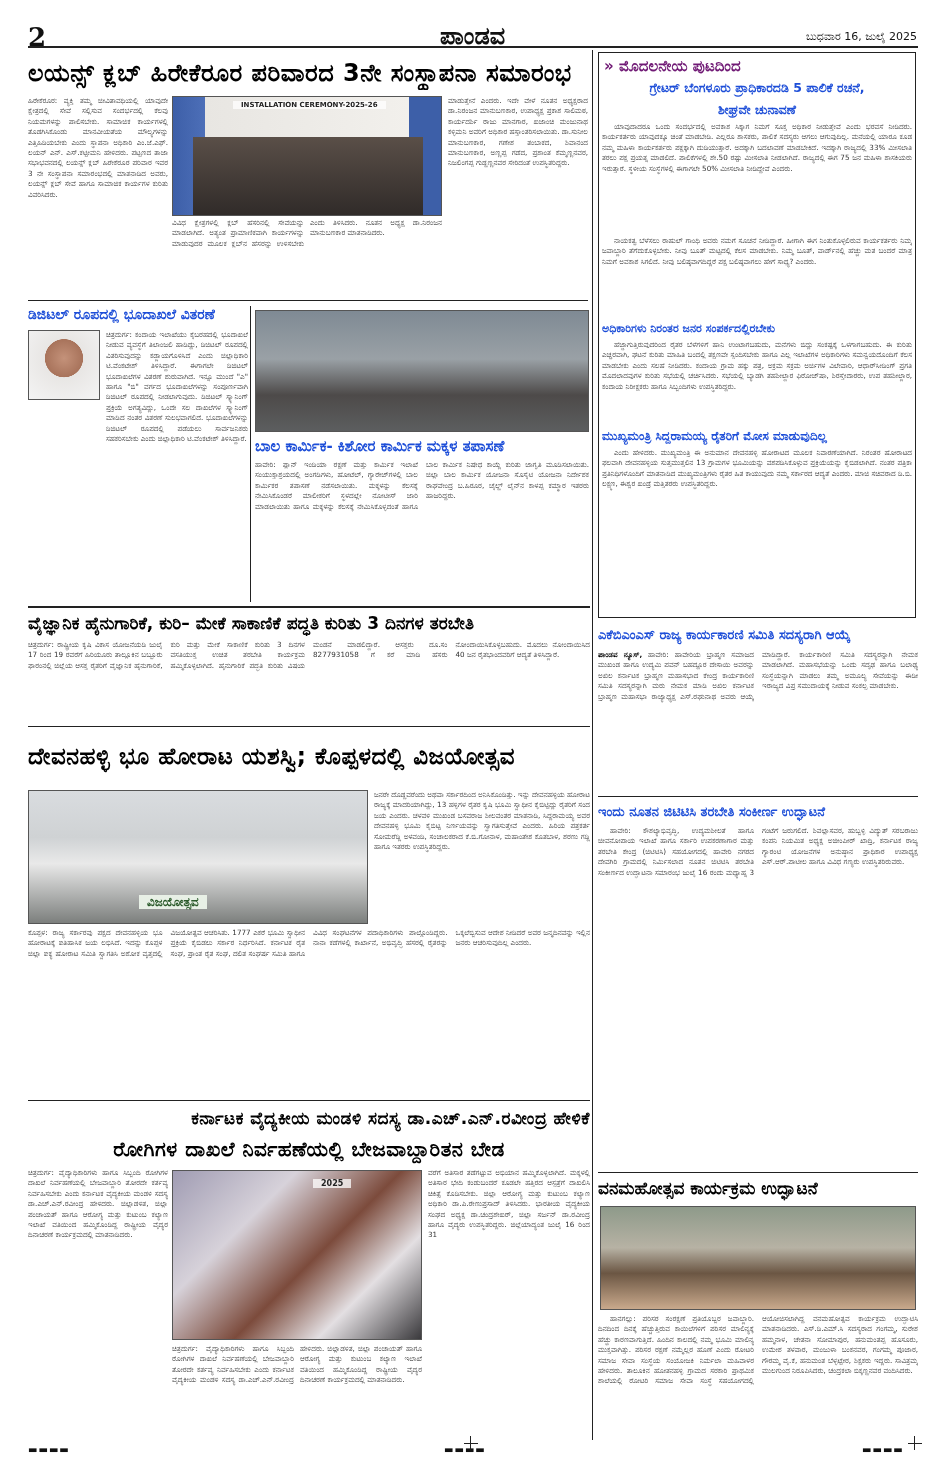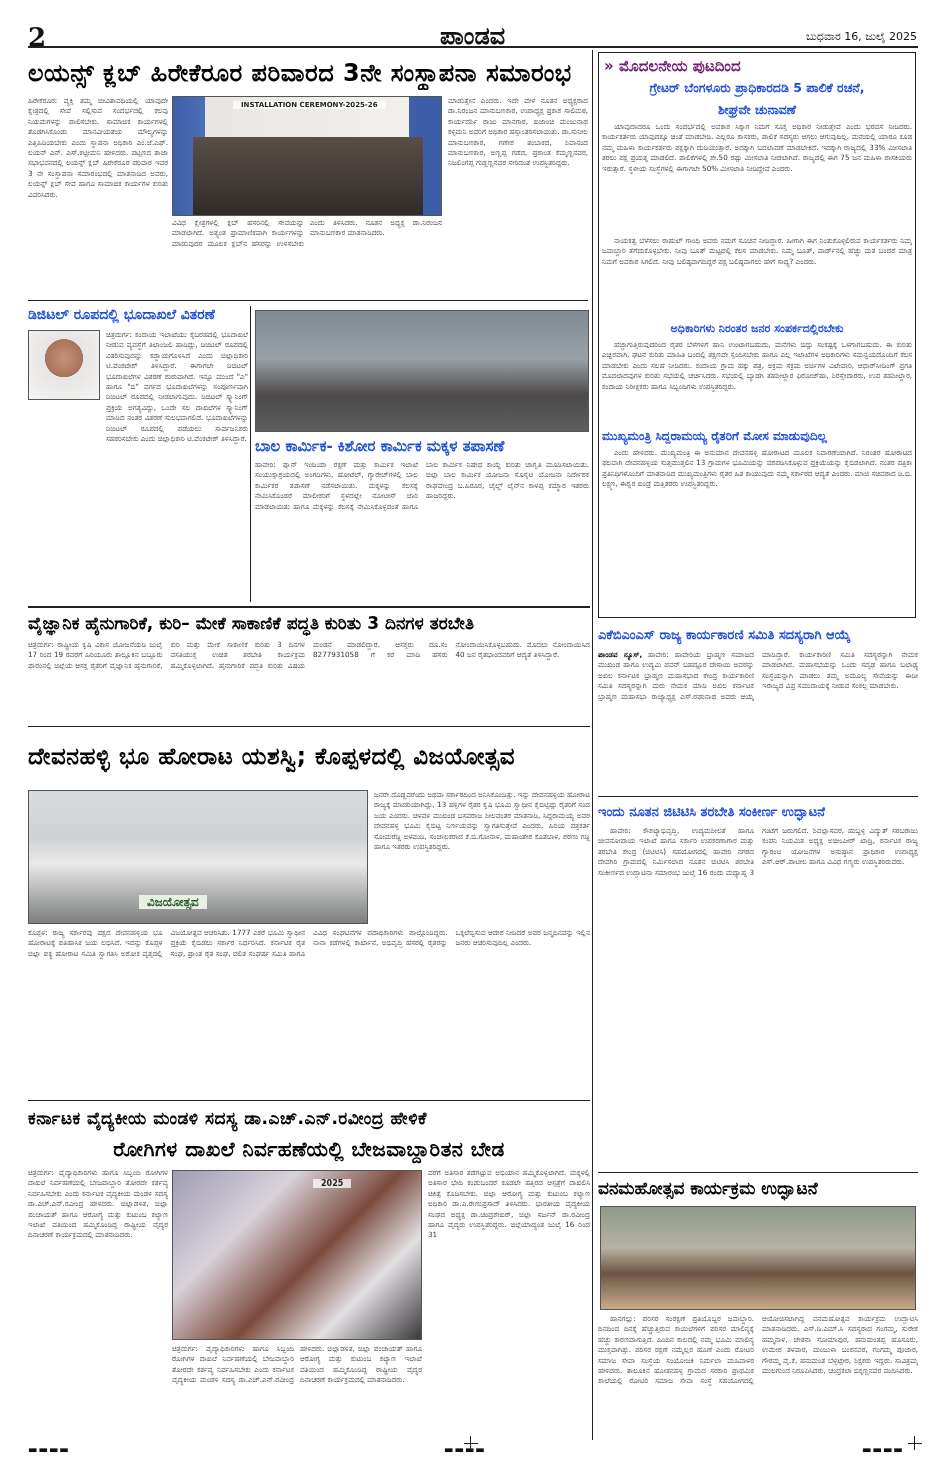--- a/index.html
+++ b/index.html
@@ -51,40 +51,40 @@
 <div class="abs rule" style="left:28px;top:726px;width:562px;height:1px"></div>
 
 <div class="abs headline" style="left:28px;top:730px;width:562px;font-size:23px;line-height:52px">ದೇವನಹಳ್ಳಿ ಭೂ ಹೋರಾಟ ಯಶಸ್ವಿ; ಕೊಪ್ಪಳದಲ್ಲಿ ವಿಜಯೋತ್ಸವ</div>
 <div class="abs photo" style="left:28px;top:790px;width:340px;height:134px;background:linear-gradient(180deg,#d9dcdf 0%,#cfd2d4 35%,#e9e9e9 55%,#7c7f7d 100%)">
   <span class="photo-label" style="left:110px;top:104px;font-size:12px;background:#e8f0e6;color:#2a5a2a">ವಿಜಯೋತ್ಸವ</span>
 </div>
 <div class="abs body-text" style="left:374px;top:790px;width:216px;height:134px;column-count:1">ಜನರೇ ದೊಡ್ಡವರೆಂದು ಅಥವಾ ಸರ್ಕಾರದಿಂದ ಅನಿಸಿಕೊಂಡಿತ್ತು. ಇನ್ನು ದೇವನಹಳ್ಳಿಯ ಹೋರಾಟ ರಾಜ್ಯಕ್ಕೆ ಮಾದರಿಯಾಗಿದ್ದು, 13 ಹಳ್ಳಿಗಳ ರೈತರ ಕೃಷಿ ಭೂಮಿ ಸ್ವಾಧೀನ ಕೈಬಿಟ್ಟಿದ್ದು ರೈತರಿಗೆ ಸಂದ ಜಯ ಎಂದರು. ಚಳವಳಿ ಮುಖಂಡ ಬಸವರಾಜ ಶೀಲವಂತರ ಮಾತನಾಡಿ, ಸಿದ್ದರಾಮಯ್ಯ ಅವರ ದೇವನಹಳ್ಳಿ ಭೂಮಿ ಕೈಬಿಟ್ಟ ನಿರ್ಣಯವನ್ನು ಸ್ವಾಗತಿಸುತ್ತೇವೆ ಎಂದರು. ಹಿರಿಯ ಪತ್ರಕರ್ತ ಸೋಮರೆಡ್ಡಿ ಅಳವಂಡಿ, ಸಂಚಾಲಕರಾದ ಕೆ.ಬಿ.ಗೋನಾಳ, ಮಹಾಂತೇಶ ಕೊತಬಾಳ, ಶರಣು ಗಡ್ಡಿ ಹಾಗೂ ಇತರರು ಉಪಸ್ಥಿತರಿದ್ದರು.</div>
 <div class="abs body-text" style="left:28px;top:928px;width:562px;height:152px;column-count:4;column-gap:8px">ಕೊಪ್ಪಳ: ರಾಜ್ಯ ಸರ್ಕಾರವು ಪಕ್ಷದ ದೇವನಹಳ್ಳಿಯ ಭೂ ಹೋರಾಟಕ್ಕೆ ಐತಿಹಾಸಿಕ ಜಯ ಲಭಿಸಿದೆ. ಇದನ್ನು ಕೊಪ್ಪಳ ಜಿಲ್ಲಾ ಐಕ್ಯ ಹೋರಾಟ ಸಮಿತಿ ಸ್ವಾಗತಿಸಿ ಅಶೋಕ ವೃತ್ತದಲ್ಲಿ ವಿಜಯೋತ್ಸವ ಆಚರಿಸಿತು. 1777 ಎಕರೆ ಭೂಮಿ ಸ್ವಾಧೀನ ಪ್ರಕ್ರಿಯೆ ಕೈಬಿಡಲು ಸರ್ಕಾರ ನಿರ್ಧರಿಸಿದೆ. ಕರ್ನಾಟಕ ರೈತ ಸಂಘ, ಪ್ರಾಂತ ರೈತ ಸಂಘ, ದಲಿತ ಸಂಘರ್ಷ ಸಮಿತಿ ಹಾಗೂ ವಿವಿಧ ಸಂಘಟನೆಗಳ ಪದಾಧಿಕಾರಿಗಳು ಪಾಲ್ಗೊಂಡಿದ್ದರು. ನಾನಾ ಕಡೆಗಳಲ್ಲಿ ಕಾರ್ಖಾನೆ, ಅಭಿವೃದ್ಧಿ ಹೆಸರಲ್ಲಿ ರೈತರನ್ನು ಒಕ್ಕಲೆಬ್ಬಿಸುವ ಆದೇಶ ನೀಡಿದರೆ ಅವರ ಜನ್ಮದಿನವನ್ನು ಇಲ್ಲಿನ ಜನರು ಆಚರಿಸುವುದಿಲ್ಲ ಎಂದರು.</div>
 <div class="abs rule" style="left:28px;top:1100px;width:562px;height:1px"></div>
 
-<div class="abs headline" style="left:28px;top:1104px;width:562px;font-size:17px;line-height:28px;text-align:left">ಕರ್ನಾಟಕ ವೈದ್ಯಕೀಯ ಮಂಡಳಿ ಸದಸ್ಯ ಡಾ.ಎಚ್.ಎನ್.ರವೀಂದ್ರ ಹೇಳಿಕೆ</div>
+<div class="abs headline" style="left:28px;top:1104px;width:562px;font-size:17px;line-height:28px;text-align:right">ಕರ್ನಾಟಕ ವೈದ್ಯಕೀಯ ಮಂಡಳಿ ಸದಸ್ಯ ಡಾ.ಎಚ್.ಎನ್.ರವೀಂದ್ರ ಹೇಳಿಕೆ</div>
 <div class="abs headline" style="left:28px;top:1134px;width:562px;font-size:20px;line-height:30px;text-align:center">ರೋಗಿಗಳ ದಾಖಲೆ ನಿರ್ವಹಣೆಯಲ್ಲಿ ಬೇಜವಾಬ್ದಾರಿತನ ಬೇಡ</div>
 <div class="abs body-text" style="left:28px;top:1168px;width:140px;height:250px">ಚಿತ್ರದುರ್ಗ: ವೈದ್ಯಾಧಿಕಾರಿಗಳು ಹಾಗೂ ಸಿಬ್ಬಂದಿ ರೋಗಿಗಳ ದಾಖಲೆ ನಿರ್ವಹಣೆಯಲ್ಲಿ ಬೇಜವಾಬ್ದಾರಿ ತೋರದೇ ಕರ್ತವ್ಯ ನಿರ್ವಹಿಸಬೇಕು ಎಂದು ಕರ್ನಾಟಕ ವೈದ್ಯಕೀಯ ಮಂಡಳಿ ಸದಸ್ಯ ಡಾ.ಎಚ್.ಎನ್.ರವೀಂದ್ರ ಹೇಳಿದರು. ಜಿಲ್ಲಾಡಳಿತ, ಜಿಲ್ಲಾ ಪಂಚಾಯತ್ ಹಾಗೂ ಆರೋಗ್ಯ ಮತ್ತು ಕುಟುಂಬ ಕಲ್ಯಾಣ ಇಲಾಖೆ ವತಿಯಿಂದ ಹಮ್ಮಿಕೊಂಡಿದ್ದ ರಾಷ್ಟ್ರೀಯ ವೈದ್ಯರ ದಿನಾಚರಣೆ ಕಾರ್ಯಕ್ರಮದಲ್ಲಿ ಮಾತನಾಡಿದರು.</div>
 <div class="abs photo" style="left:172px;top:1170px;width:250px;height:170px;background:linear-gradient(135deg,#a09cb3 0%,#d7d2da 30%,#7c4b3c 55%,#e3dfe2 75%,#3b3a3d 100%)">
   <span class="photo-label" style="left:140px;top:8px">2025</span>
 </div>
 <div class="abs body-text" style="left:172px;top:1344px;width:250px;height:90px;column-count:2;column-gap:6px">ಚಿತ್ರದುರ್ಗ: ವೈದ್ಯಾಧಿಕಾರಿಗಳು ಹಾಗೂ ಸಿಬ್ಬಂದಿ ರೋಗಿಗಳ ದಾಖಲೆ ನಿರ್ವಹಣೆಯಲ್ಲಿ ಬೇಜವಾಬ್ದಾರಿ ತೋರದೇ ಕರ್ತವ್ಯ ನಿರ್ವಹಿಸಬೇಕು ಎಂದು ಕರ್ನಾಟಕ ವೈದ್ಯಕೀಯ ಮಂಡಳಿ ಸದಸ್ಯ ಡಾ.ಎಚ್.ಎನ್.ರವೀಂದ್ರ ಹೇಳಿದರು. ಜಿಲ್ಲಾಡಳಿತ, ಜಿಲ್ಲಾ ಪಂಚಾಯತ್ ಹಾಗೂ ಆರೋಗ್ಯ ಮತ್ತು ಕುಟುಂಬ ಕಲ್ಯಾಣ ಇಲಾಖೆ ವತಿಯಿಂದ ಹಮ್ಮಿಕೊಂಡಿದ್ದ ರಾಷ್ಟ್ರೀಯ ವೈದ್ಯರ ದಿನಾಚರಣೆ ಕಾರ್ಯಕ್ರಮದಲ್ಲಿ ಮಾತನಾಡಿದರು.</div>
 <div class="abs body-text" style="left:428px;top:1168px;width:162px;height:266px">ವರೆಗೆ ಅತಿಸಾರ ತಡೆಗಟ್ಟುವ ಅಭಿಯಾನ ಹಮ್ಮಿಕೊಳ್ಳಲಾಗಿದೆ. ಮಕ್ಕಳಲ್ಲಿ ಅತಿಸಾರ ಭೇದಿ ಕಂಡುಬಂದರೆ ಕೂಡಲೇ ಹತ್ತಿರದ ಆಸ್ಪತ್ರೆಗೆ ದಾಖಲಿಸಿ ಚಿಕಿತ್ಸೆ ಕೊಡಿಸಬೇಕು. ಜಿಲ್ಲಾ ಆರೋಗ್ಯ ಮತ್ತು ಕುಟುಂಬ ಕಲ್ಯಾಣ ಅಧಿಕಾರಿ ಡಾ.ಪಿ.ರೇಣುಪ್ರಸಾದ್ ತಿಳಿಸಿದರು. ಭಾರತೀಯ ವೈದ್ಯಕೀಯ ಸಂಘದ ಅಧ್ಯಕ್ಷ ಡಾ.ಚಂದ್ರಶೇಖರ್, ಜಿಲ್ಲಾ ಸರ್ಜನ್ ಡಾ.ರವೀಂದ್ರ ಹಾಗೂ ವೈದ್ಯರು ಉಪಸ್ಥಿತರಿದ್ದರು. ಜಿಲ್ಲೆಯಾದ್ಯಂತ ಜುಲೈ 16 ರಿಂದ 31</div>
 
 <div class="abs rule" style="left:592px;top:50px;width:1px;height:1390px"></div>
 
 <div class="abs box" style="left:598px;top:52px;width:318px;height:566px"></div>
 <div class="abs subhead magenta" style="left:604px;top:56px;font-size:15px;line-height:20px">
   <span>» </span><span>ಮೊದಲನೇಯ ಪುಟದಿಂದ</span>
 </div>
 <div class="abs subhead" style="left:602px;top:78px;width:310px;font-size:12.5px;line-height:20px;text-align:center">ಗ್ರೇಟರ್ ಬೆಂಗಳೂರು ಪ್ರಾಧಿಕಾರದಡಿ 5 ಪಾಲಿಕೆ ರಚನೆ,</div>
 <div class="abs subhead" style="left:602px;top:100px;width:310px;font-size:12.5px;line-height:20px;text-align:center">ಶೀಘ್ರವೇ ಚುನಾವಣೆ</div>
 <div class="abs body-text" style="left:602px;top:122px;width:310px;height:108px;text-indent:12px">ಯಾವುದಾದರೂ ಒಂದು ಸಂದರ್ಭದಲ್ಲಿ ಅವಕಾಶ ಸಿಕ್ಕಾಗ ನಿಮಗೆ ಸೂಕ್ತ ಅಧಿಕಾರ ನೀಡುತ್ತೇವೆ ಎಂದು ಭರವಸೆ ನೀಡಿದರು. ಕಾರ್ಯಕರ್ತರು ಯಾವುದಕ್ಕೂ ಚಿಂತೆ ಮಾಡಬೇಡಿ. ಎಲ್ಲರೂ ಶಾಸಕರು, ಪಾಲಿಕೆ ಸದಸ್ಯರು ಆಗಲು ಆಗುವುದಿಲ್ಲ. ಮನೆಯಲ್ಲಿ ಯಾರೂ ಕೂಡ ನಮ್ಮ ಮಹಿಳಾ ಕಾರ್ಯಕರ್ತರು ಪಕ್ಷಕ್ಕಾಗಿ ದುಡಿಯುತ್ತಾರೆ. ಅದಕ್ಕಾಗಿ ಬದಲಾವಣೆ ಮಾಡಬೇಕಿದೆ. ಇದಕ್ಕಾಗಿ ರಾಜ್ಯದಲ್ಲಿ 33% ಮೀಸಲಾತಿ ತರಲು ಪಕ್ಷ ಪ್ರಯತ್ನ ಮಾಡಲಿದೆ. ಪಾಲಿಕೆಗಳಲ್ಲಿ ಶೇ.50 ರಷ್ಟು ಮೀಸಲಾತಿ ನೀಡಲಾಗಿದೆ. ರಾಜ್ಯದಲ್ಲಿ ಈಗ 75 ಜನ ಮಹಿಳಾ ಶಾಸಕಿಯರು ಇರುತ್ತಾರೆ. ಸ್ಥಳೀಯ ಸಂಸ್ಥೆಗಳಲ್ಲಿ ಈಗಾಗಲೇ 50% ಮೀಸಲಾತಿ ನೀಡಿದ್ದೇವೆ ಎಂದರು.</div>
 <div class="abs body-text" style="left:602px;top:236px;width:310px;height:78px;text-indent:12px">ನಾಯಕತ್ವ ಬೆಳೆಸಲು ರಾಹುಲ್ ಗಾಂಧಿ ಅವರು ನಮಗೆ ಸೂಚನೆ ನೀಡಿದ್ದಾರೆ. ಹೀಗಾಗಿ ಈಗ ನಿಂತುಕೊಳ್ಳಲಿರುವ ಕಾರ್ಯಕರ್ತರು ನಿಮ್ಮ ಜವಾಬ್ದಾರಿ ತೆಗೆದುಕೊಳ್ಳಬೇಕು. ನೀವು ಬೂತ್ ಮಟ್ಟದಲ್ಲಿ ಕೆಲಸ ಮಾಡಬೇಕು. ನಿಮ್ಮ ಬೂತ್, ವಾರ್ಡ್‌ನಲ್ಲಿ ಹೆಚ್ಚು ಮತ ಬಂದರೆ ಮಾತ್ರ ನಿಮಗೆ ಅವಕಾಶ ಸಿಗಲಿದೆ. ನೀವು ಬಲಿಷ್ಠವಾಗದಿದ್ದರೆ ಪಕ್ಷ ಬಲಿಷ್ಠವಾಗಲು ಹೇಗೆ ಸಾಧ್ಯ? ಎಂದರು.</div>
-<div class="abs subhead" style="left:602px;top:320px;width:310px;font-size:11px;line-height:18px;text-align:center">ಅಧಿಕಾರಿಗಳು ನಿರಂತರ ಜನರ ಸಂಪರ್ಕದಲ್ಲಿರಬೇಕು</div>
+<div class="abs subhead" style="left:602px;top:320px;width:310px;font-size:11px;line-height:18px;text-align:left">ಅಧಿಕಾರಿಗಳು ನಿರಂತರ ಜನರ ಸಂಪರ್ಕದಲ್ಲಿರಬೇಕು</div>
 <div class="abs body-text" style="left:602px;top:340px;width:310px;height:84px;text-indent:12px">ಹೆಜ್ಜಾಗುತ್ತಿರುವುದರಿಂದ ರೈತರ ಬೆಳೆಗಳಿಗೆ ಹಾನಿ ಉಂಟಾಗಬಹುದು, ಮನೆಗಳು ಬಿದ್ದು ಸಂಕಷ್ಟಕ್ಕೆ ಒಳಗಾಗಬಹುದು. ಈ ಕುರಿತು ಎಚ್ಚರವಾಗಿ, ಘಟನೆ ಕುರಿತು ಮಾಹಿತಿ ಬಂದಲ್ಲಿ ತಕ್ಷಣವೇ ಸ್ಪಂದಿಸಬೇಕು ಹಾಗೂ ಎಲ್ಲ ಇಲಾಖೆಗಳ ಅಧಿಕಾರಿಗಳು ಸಮನ್ವಯದೊಂದಿಗೆ ಕೆಲಸ ಮಾಡಬೇಕು ಎಂದು ಸಲಹೆ ನೀಡಿದರು. ಕಂದಾಯ ಗ್ರಾಮ ಹಕ್ಕು ಪತ್ರ, ಅಕ್ರಮ ಸಕ್ರಮ ಅರ್ಜಿಗಳ ವಿಲೇವಾರಿ, ಆಧಾರ್‌ಸೀಡಿಂಗ್ ಪ್ರಗತಿ ಮೊದಲಾದವುಗಳ ಕುರಿತು ಸಭೆಯಲ್ಲಿ ಚರ್ಚಿಸಿದರು. ಸಭೆಯಲ್ಲಿ ಬ್ಯಾಡಗಿ ತಹಶೀಲ್ದಾರ ಫಿರೋಜ್‌ಷಾ, ಶಿರಸ್ತೇದಾರರು, ಉಪ ತಹಶೀಲ್ದಾರ, ಕಂದಾಯ ನಿರೀಕ್ಷಕರು ಹಾಗೂ ಸಿಬ್ಬಂದಿಗಳು ಉಪಸ್ಥಿತರಿದ್ದರು.</div>
 <div class="abs subhead" style="left:602px;top:426px;width:310px;font-size:12px;line-height:20px">ಮುಖ್ಯಮಂತ್ರಿ ಸಿದ್ದರಾಮಯ್ಯ ರೈತರಿಗೆ ಮೋಸ ಮಾಡುವುದಿಲ್ಲ</div>
 <div class="abs body-text" style="left:602px;top:448px;width:310px;height:166px;text-indent:12px">ಎಂದು ಹೇಳಿದರು. ಮುಖ್ಯಮಂತ್ರಿ ಈ ಅನುಮಾನ ದೇವನಹಳ್ಳಿ ಹೋರಾಟದ ಮೂಲಕ ನಿವಾರಣೆಯಾಗಿದೆ. ನಿರಂತರ ಹೋರಾಟದ ಫಲವಾಗಿ ದೇವನಹಳ್ಳಿಯ ಸುತ್ತಮುತ್ತಲಿನ 13 ಗ್ರಾಮಗಳ ಭೂಮಿಯನ್ನು ವಶಪಡಿಸಿಕೊಳ್ಳುವ ಪ್ರಕ್ರಿಯೆಯನ್ನು ಕೈಬಿಡಲಾಗಿದೆ. ನಂತರ ಪತ್ರಿಕಾ ಪ್ರತಿನಿಧಿಗಳೊಂದಿಗೆ ಮಾತನಾಡಿದ ಮುಖ್ಯಮಂತ್ರಿಗಳು ರೈತರ ಹಿತ ಕಾಯುವುದು ನಮ್ಮ ಸರ್ಕಾರದ ಆದ್ಯತೆ ಎಂದರು. ಮಾಜಿ ಸಚಿವರಾದ ಡಿ.ಬಿ. ಲಕ್ಷ್ಮಣ, ಈಶ್ವರ ಖಂಡ್ರೆ ಮತ್ತಿತರರು ಉಪಸ್ಥಿತರಿದ್ದರು.</div>
 
 <div class="abs subhead" style="left:598px;top:622px;width:320px;font-size:13px;line-height:26px">ಎಕೆಬಿಎಂಎಸ್ ರಾಜ್ಯ ಕಾರ್ಯಕಾರಣಿ ಸಮಿತಿ ಸದಸ್ಯರಾಗಿ ಆಯ್ಕೆ</div>
 <div class="abs body-text" style="left:598px;top:650px;width:320px;height:140px;column-count:2;column-gap:8px">
   <b style="color:#000">ಪಾಂಡವ ನ್ಯೂಸ್,</b>
   <span>ಹಾವೇರಿ: ಹಾವೇರಿಯ ಬ್ರಾಹ್ಮಣ ಸಮಾಜದ ಮುಖಂಡ ಹಾಗೂ ಉದ್ಯಮಿ ಪವನ್ ಬಹದ್ದೂರ ದೇಸಾಯಿ ಅವರನ್ನು ಅಖಿಲ ಕರ್ನಾಟಕ ಬ್ರಾಹ್ಮಣ ಮಹಾಸಭಾದ ಕೇಂದ್ರ ಕಾರ್ಯಕಾರಿಣಿ ಸಮಿತಿ ಸದಸ್ಯರನ್ನಾಗಿ ಮರು ನೇಮಕ ಮಾಡಿ ಅಖಿಲ ಕರ್ನಾಟಕ ಬ್ರಾಹ್ಮಣ ಮಹಾಸಭಾ ರಾಜ್ಯಾಧ್ಯಕ್ಷ ಎಸ್.ರಘುನಾಥ ಅವರು ಆಯ್ಕೆ ಮಾಡಿದ್ದಾರೆ. ಕಾರ್ಯಕಾರಿಣಿ ಸಮಿತಿ ಸದಸ್ಯರನ್ನಾಗಿ ನೇಮಕ ಮಾಡಲಾಗಿದೆ. ಮಹಾಸಭೆಯನ್ನು ಒಂದು ಸದೃಢ ಹಾಗೂ ಬಲಾಢ್ಯ ಸಂಸ್ಥೆಯನ್ನಾಗಿ ಮಾಡಲು ತಮ್ಮ ಅಮೂಲ್ಯ ಸೇವೆಯನ್ನು ಈಡೀ ಇರಾಜ್ಯದ ವಿಪ್ರ ಸಮುದಾಯಕ್ಕೆ ನೀಡುವ ಸಂಕಲ್ಪ ಮಾಡಬೇಕು.</span>
 </div>
 <div class="abs rule" style="left:598px;top:796px;width:320px;height:1px"></div>

